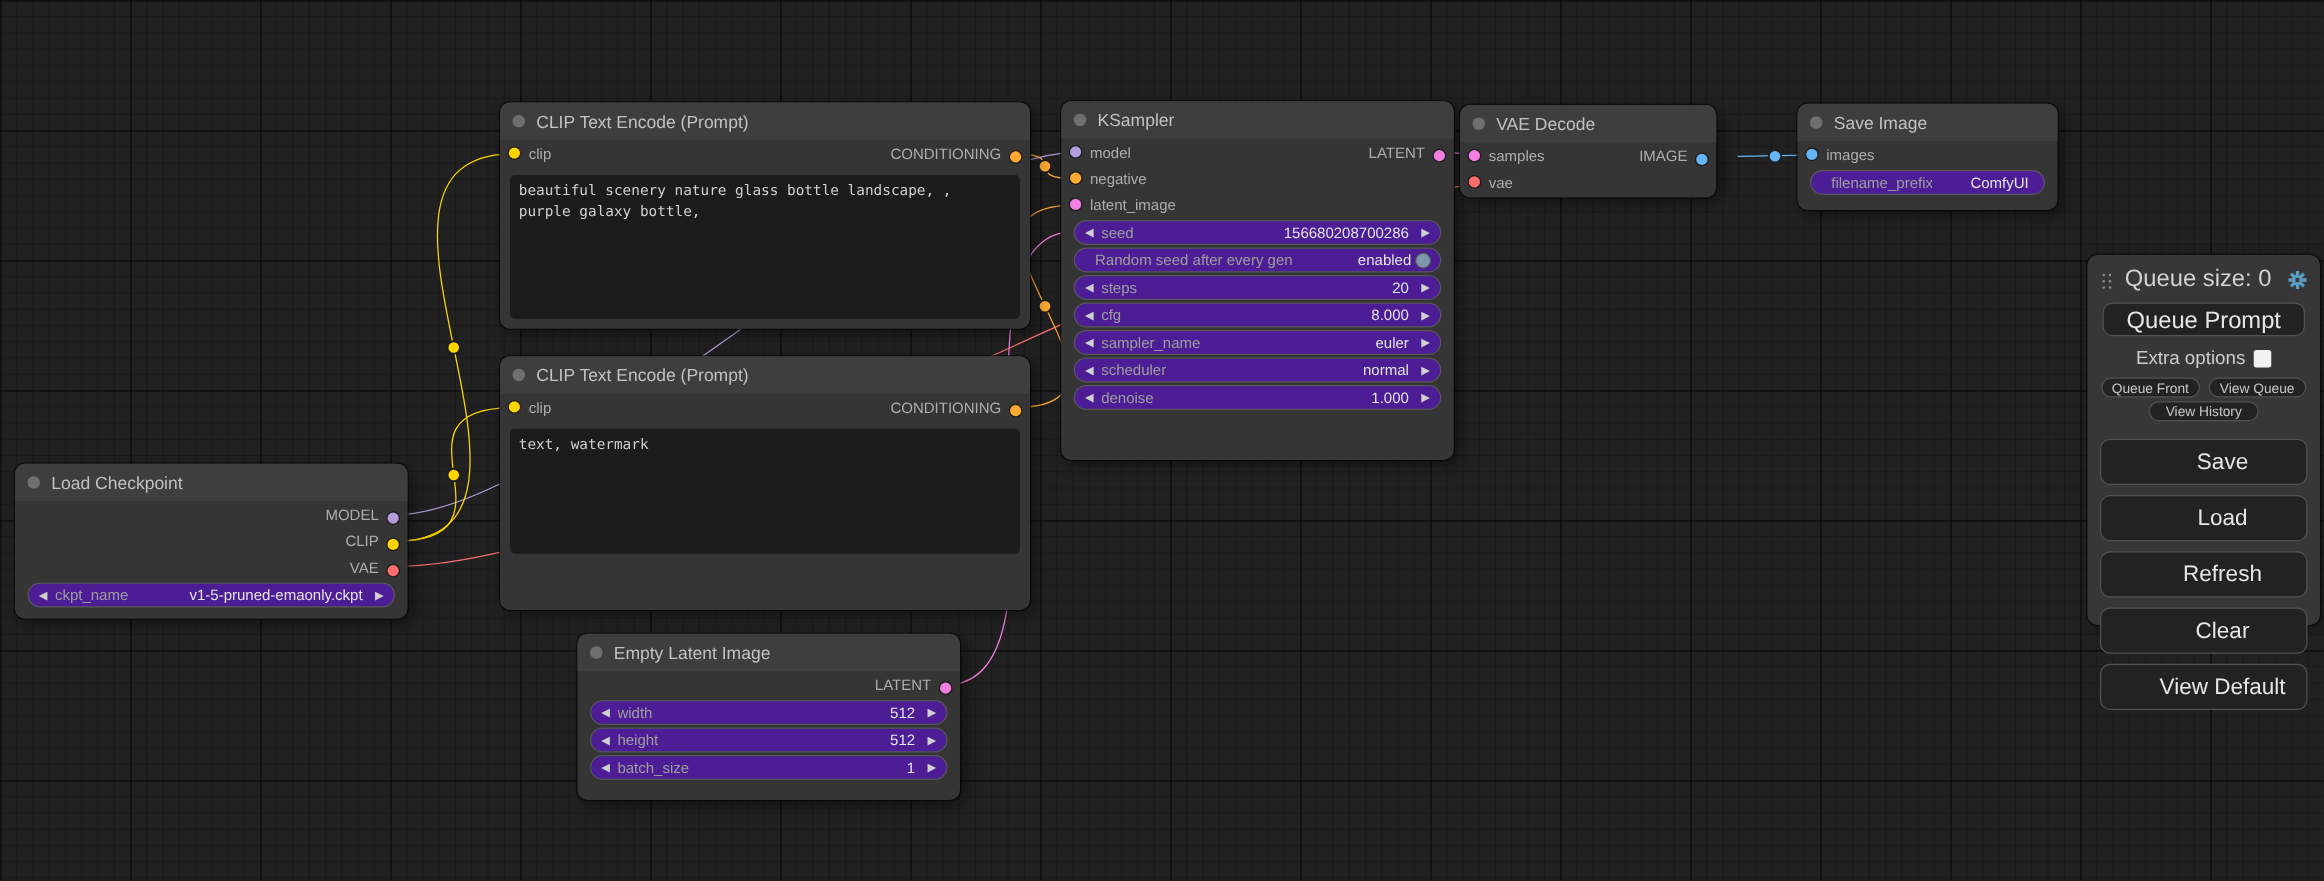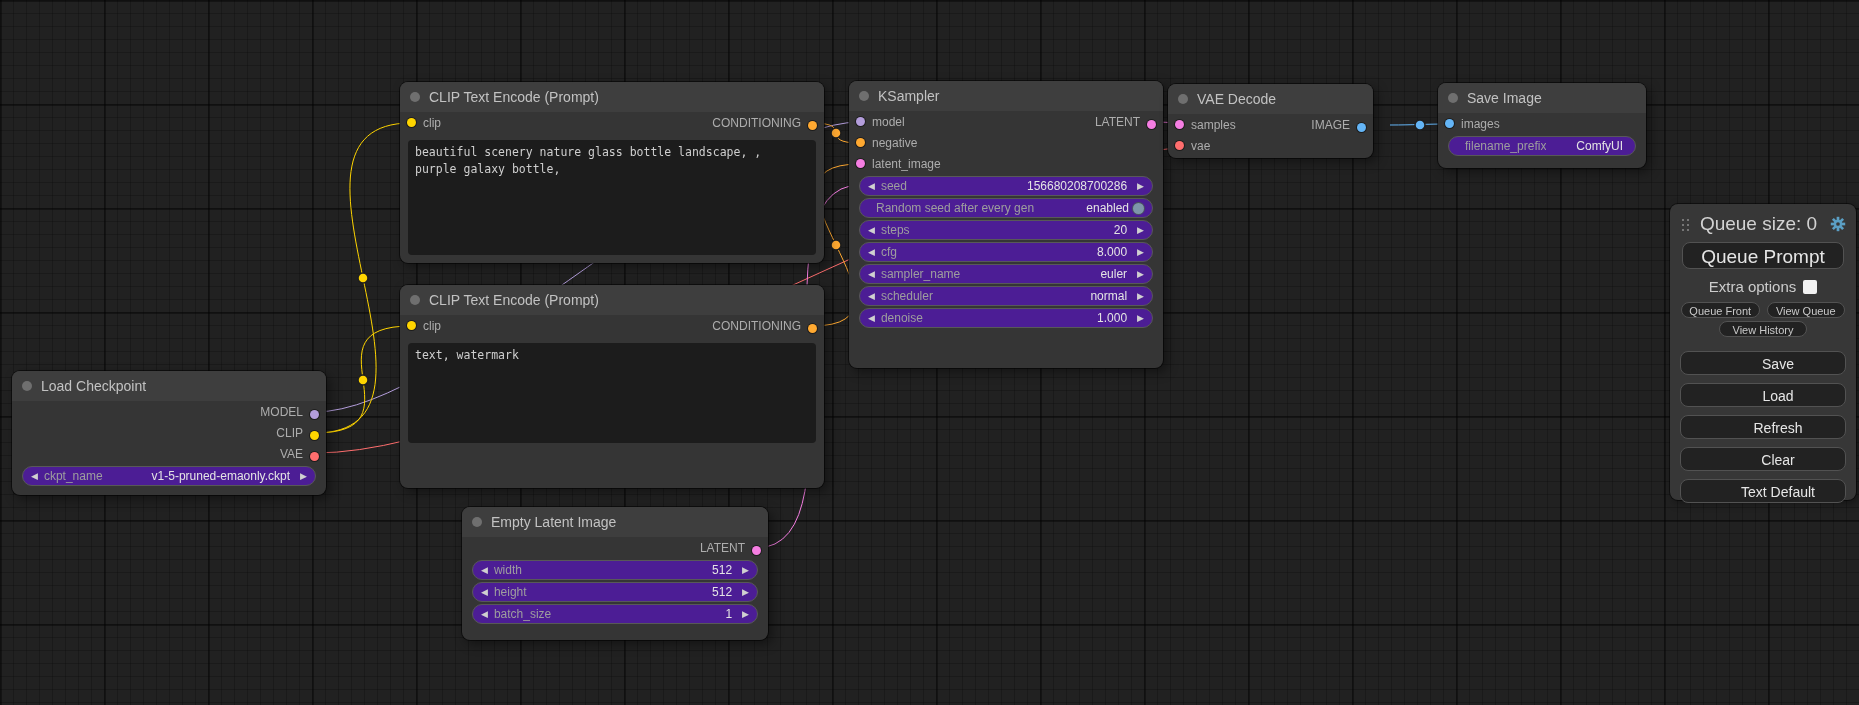--- a/index.html
+++ b/index.html
@@ -56,21 +56,21 @@
   .drag-dots{width:2px;height:2px;margin:2px 3px 10px 2px;border-radius:50%;background:#8d8d8d;
     box-shadow:5px 0 0 #8d8d8d,0 5px 0 #8d8d8d,5px 5px 0 #8d8d8d,0 10px 0 #8d8d8d,5px 10px 0 #8d8d8d;}
   .btn{display:block;background:#222;border:1px solid #525252;border-radius:8px;color:#e6e6e6;
     text-align:center;cursor:pointer;box-sizing:border-box;font-family:"Liberation Sans",sans-serif;}
   #queue-prompt-btn{width:162px;margin:5px auto 0;height:27px;font-size:19px;line-height:25px;}
   .extra-row{display:flex;align-items:center;justify-content:center;margin-top:9px;color:#cccccc;font-size:15px;}
   .checkbox{width:14px;height:14px;background:#f2f2f2;border-radius:2px;margin-left:7px;flex:none;}
   .small-row{display:flex;gap:7px;margin:7px 11px 0;}
   .btn.small{flex:1;height:16px;font-size:11px;line-height:14px;border-radius:9px;color:#c9c9c9;}
   #view-history-btn{width:88px;margin:3px auto 0;height:16px;font-size:11px;line-height:14px;border-radius:9px;color:#c9c9c9;}
-  .btn.big{width:166px;margin:8px auto 0;height:24px;font-size:14px;line-height:23px;padding-left:36px;}
+  .btn.big{width:166px;margin:8px auto 0;height:37px;font-size:18px;line-height:23px;padding-left:36px;}
   #save-btn{margin-top:14px;}
   .gear{flex:none;}
 </style>
 </head>
 <body>
 
 <svg id="wires" width="1859" height="705">
   <defs>
     <path id="w-model" d="M 315 412 C 450 412, 725 122, 860 122"></path>
     <path id="w-clip1" d="M 315 433 C 475 433, 251 123, 411 123"></path>
@@ -345,14 +345,14 @@
   </div>
   <div class="small-row">
     <button class="btn small">Queue Front</button>
     <button class="btn small">View Queue</button>
   </div>
   <button class="btn" id="view-history-btn">View History</button>
   <button class="btn big" id="save-btn">Save</button>
   <button class="btn big">Load</button>
   <button class="btn big">Refresh</button>
   <button class="btn big">Clear</button>
-  <button class="btn big">Text Default</button>
+  <button class="btn big">View Default</button>
 </div>
 
 </body></html>

